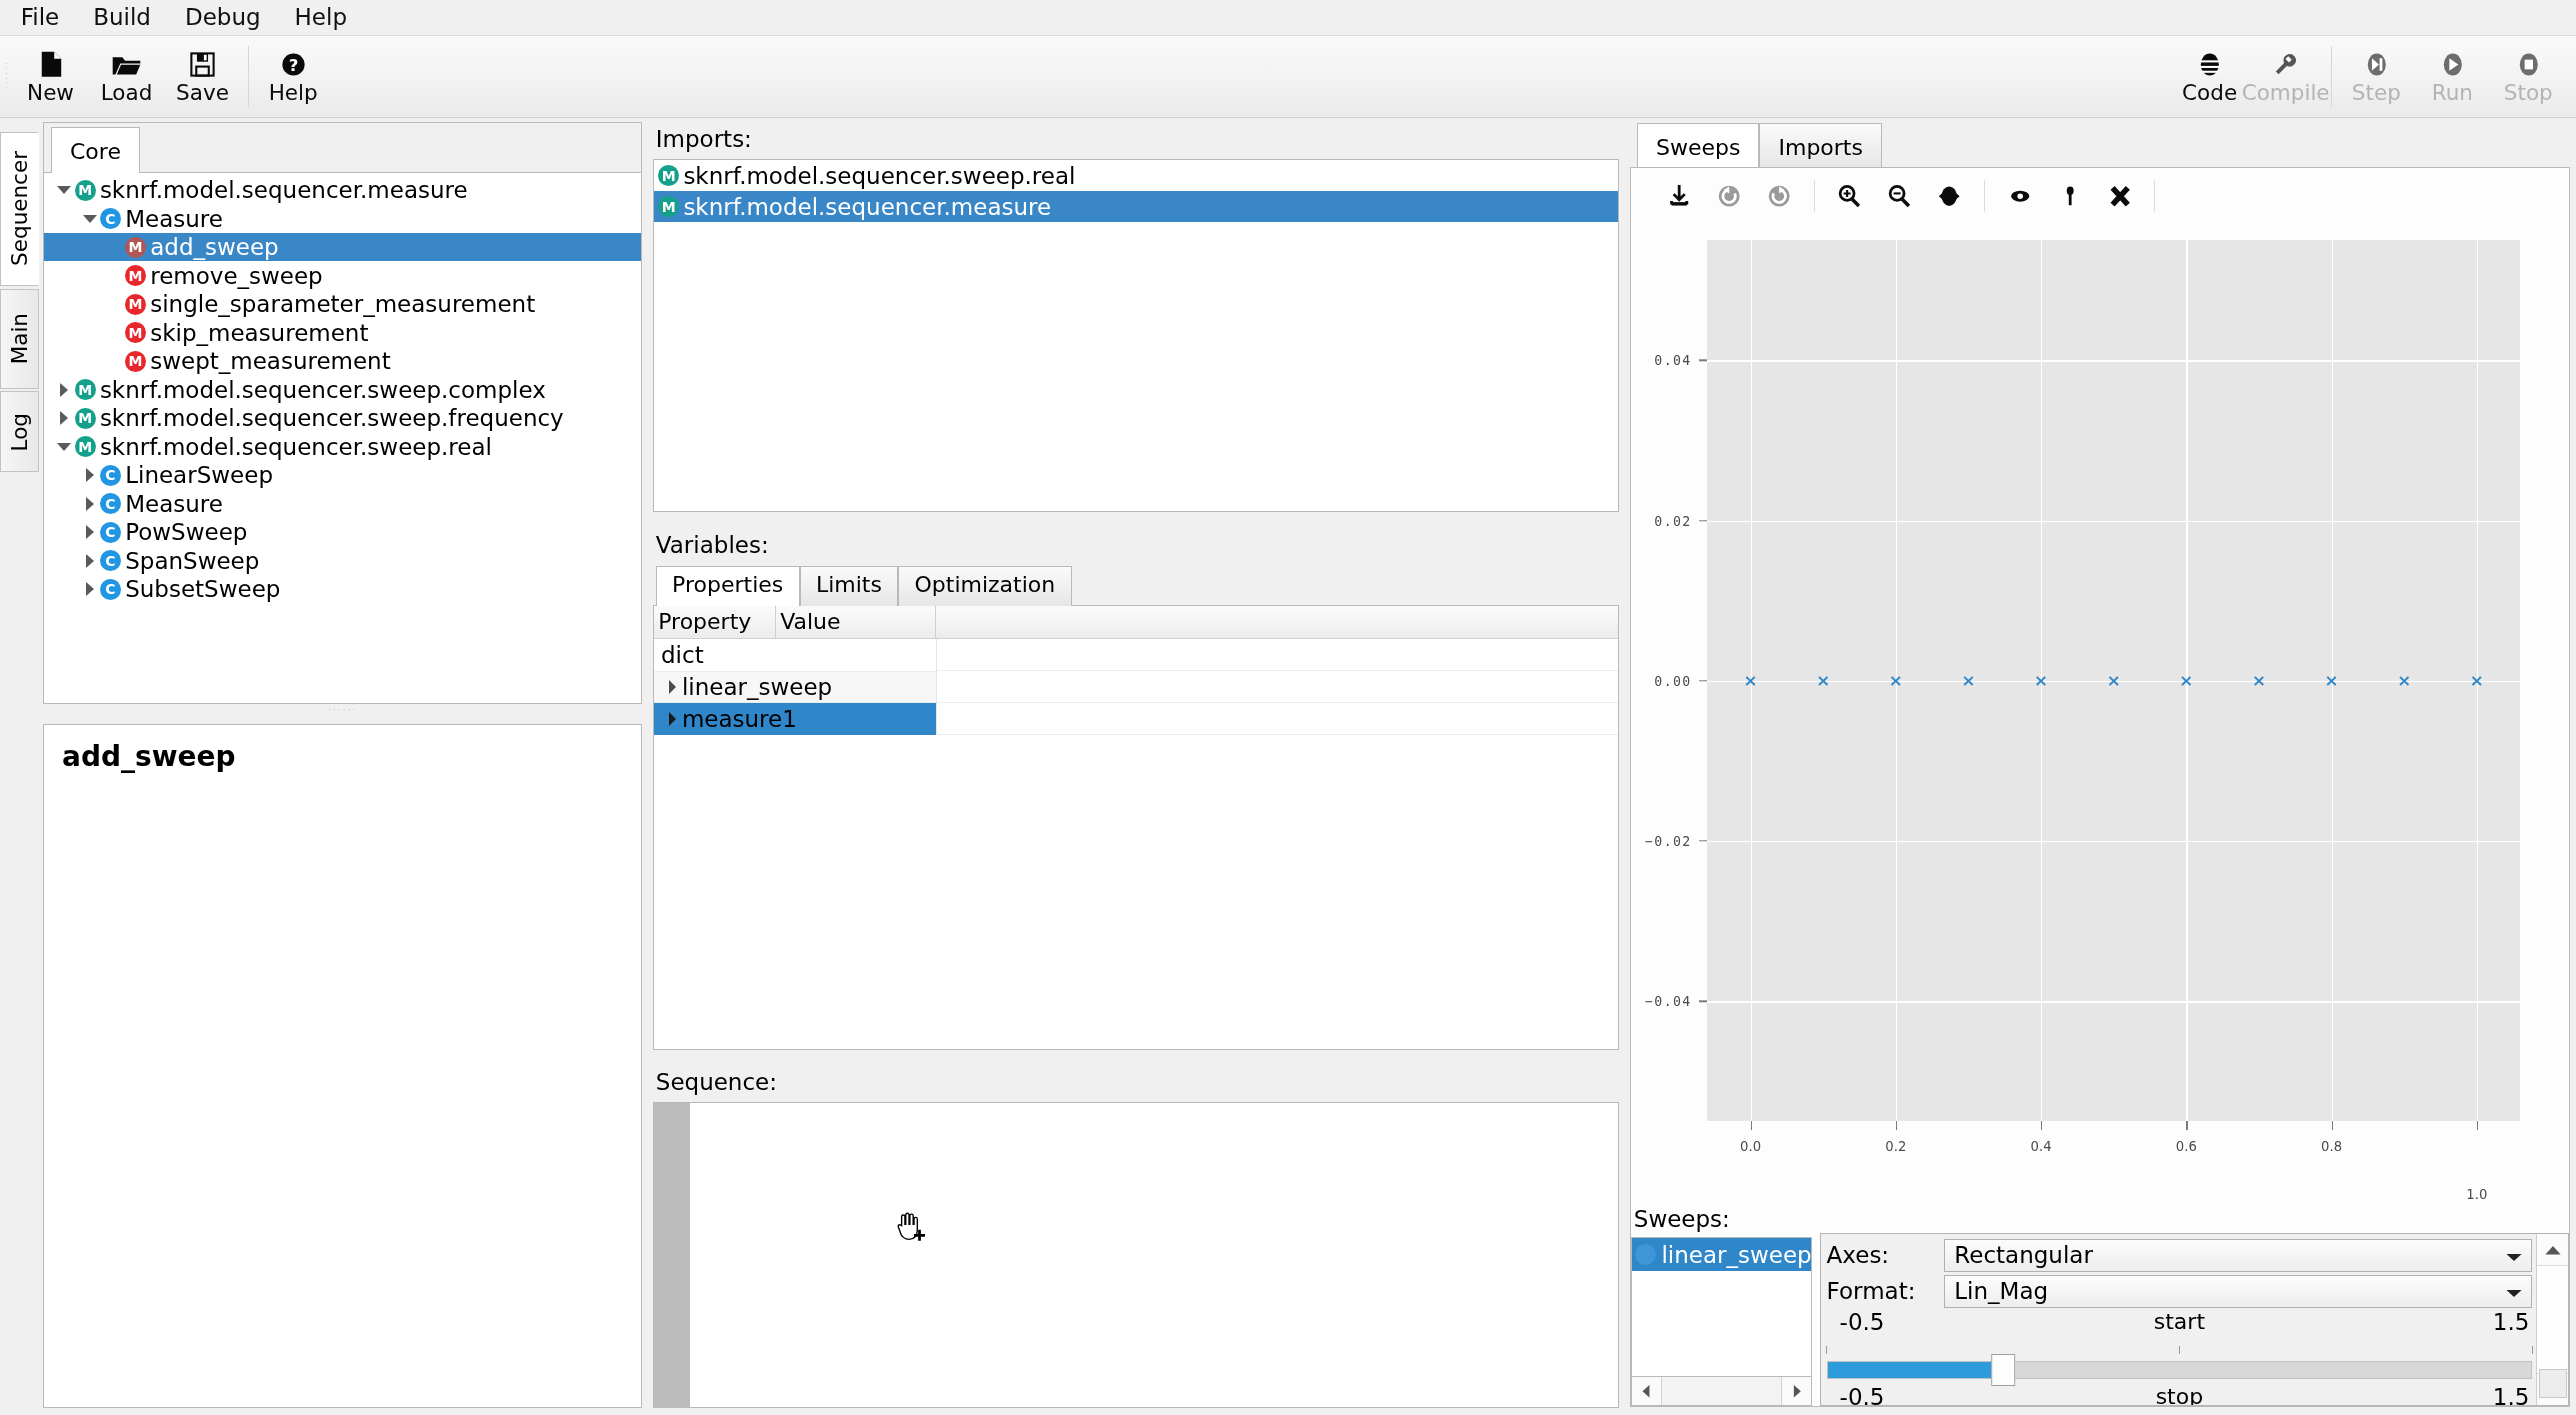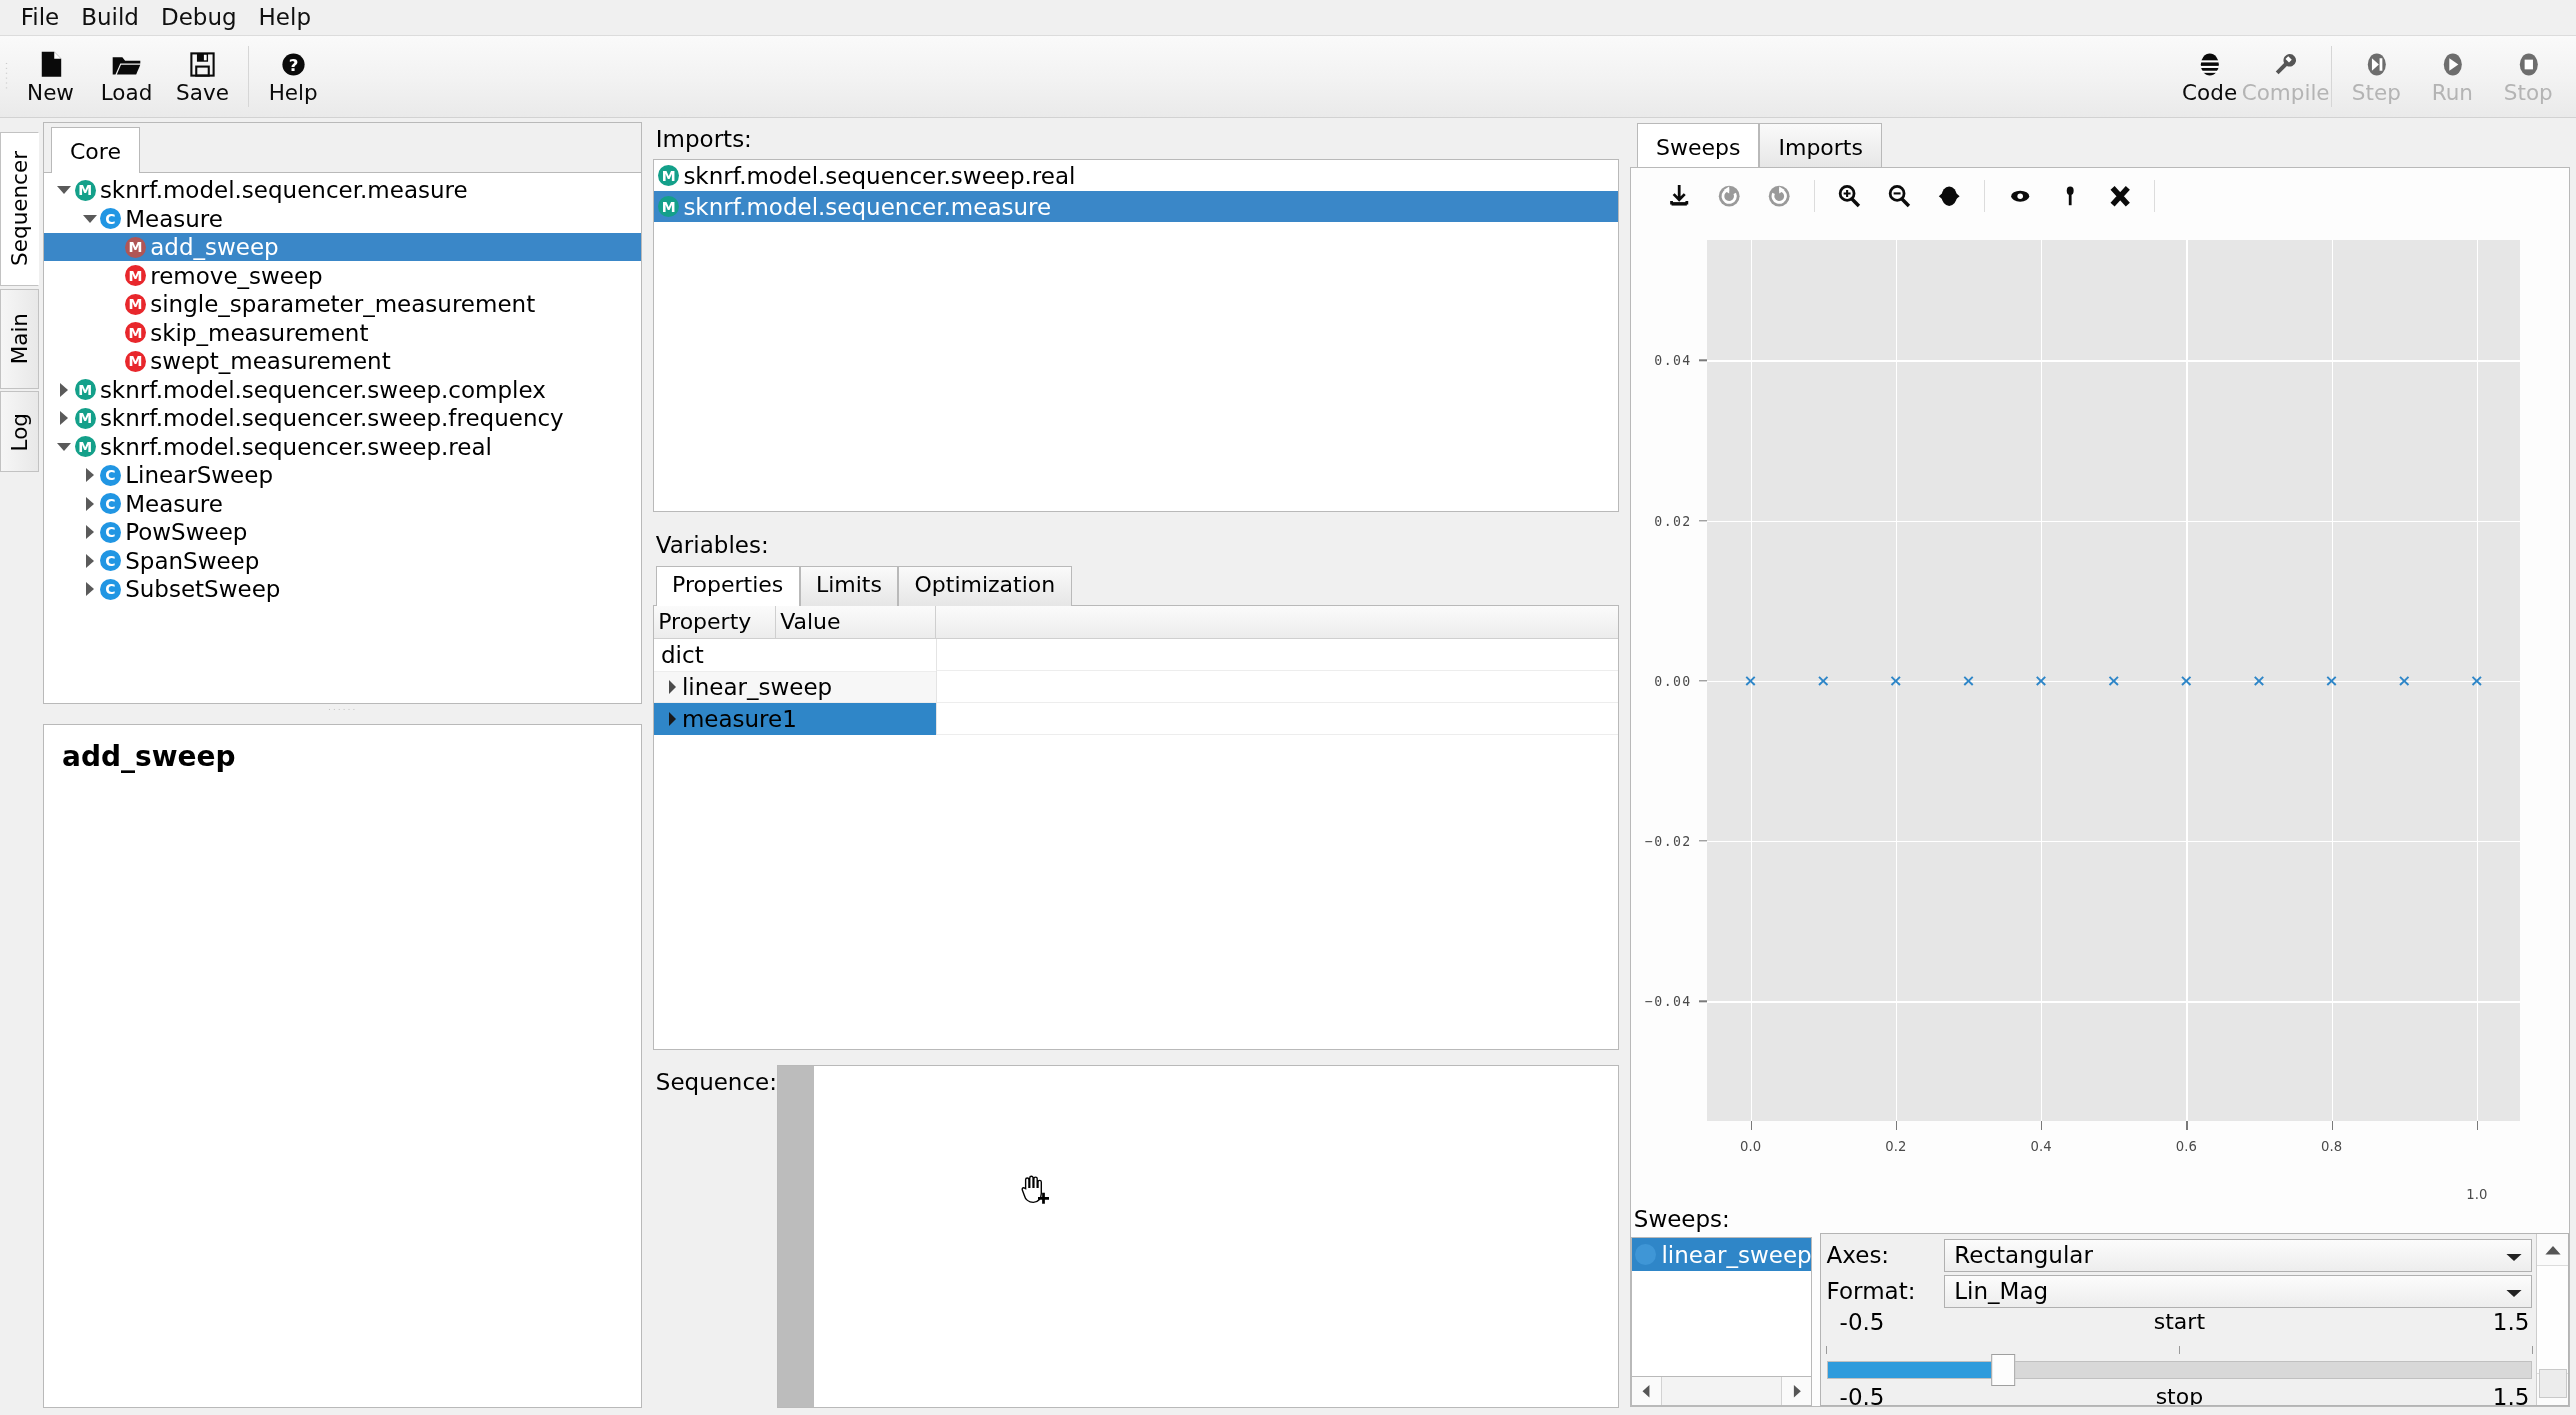--- a/index.html
+++ b/index.html
@@ -11,21 +11,21 @@
   }
   body { font-size: 23.6px; color: #000; }
 
   
   #menubar {
     height: 36px;
     background: #f0f0f0;
     display: flex;
     align-items: center;
     padding-left: 9.7px;
-    gap: 0px;
+    gap: 12px;
     border-bottom: 0.7px solid #dcdcdc;
   }
   .menu-item {
     padding: 1.4px 11px;
     font-size: 23px;
     line-height: 1;
     color: #101010;
     cursor: default;
   }
 
@@ -211,21 +211,21 @@
   .vrow .vcell-prop { width: 282px; height: 100%; display:flex; align-items:center; padding-left:4.2px; }
   .vrow .vcell-rest { flex:1; height:100%; border-left: 0.7px solid #e4e4e4; }
   .vrow.plain  .vcell-prop { background: #fff; }
   .vrow.alt    .vcell-prop { background: #f7f7f7; border-top:0.7px solid #ededed; border-bottom:0.7px solid #ededed;}
   .vrow.sel    .vcell-prop { background: #2f86c8; color:#000000; }
   .vrow .vcell-rest { background:#fff; border-bottom:0.7px solid #ededed;}
   .tri { width:19.5px; display:flex; align-items:center; justify-content:center; flex:0 0 19.5px;}
   .tri i { width:0;height:0; border-top: 7px solid transparent; border-bottom: 7px solid transparent; border-left: 7.6px solid #4c4c4c; display:block;}
   .vrow.sel .tri i { border-left-color: #1a1a1a; }
 
-  #seq-block { margin-top: 15.3px; flex:1; display:flex; flex-direction:row; }
+  #seq-block { margin-top: 15.3px; flex:1; display:flex; flex-direction:column; }
   #seq-area { flex:1; display:flex; background:#fff; border:0.7px solid #b9b9b9; position:relative; }
   #seq-gutter { width: 36px; background:#bcbcbc; }
   #seq-canvas { flex:1; position:relative; }
   #hand-cursor { position:absolute; left:202px; top:106px; }
 
   
   #right-col {
     flex: 1;
     margin-left: 11px;
     display:flex; flex-direction:column;

